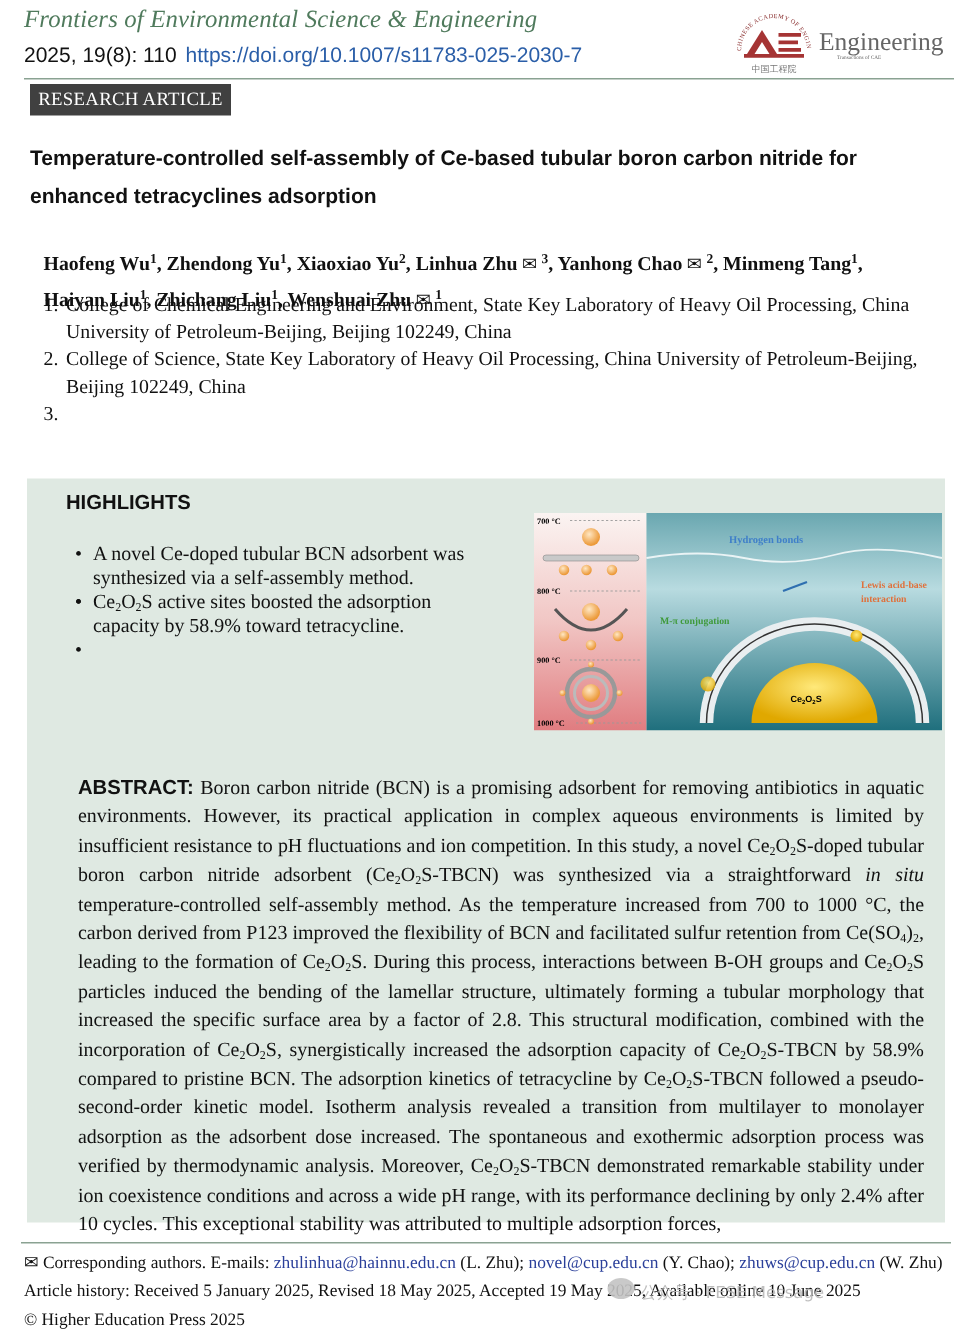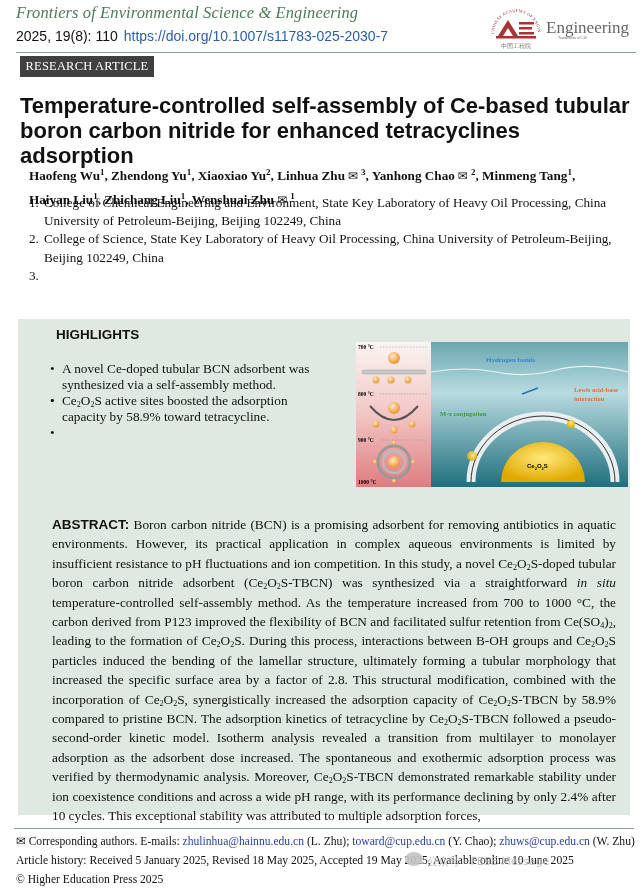--- a/index.html
+++ b/index.html
@@ -4,29 +4,29 @@
 <style>
   html, body { margin:0; padding:0; background:#ffffff; }
   body { width:640px; height:890px; position:relative; overflow:hidden; font-family:"Liberation Serif", serif; color:#111; }
   .abs { position:absolute; }
   .journal { left:16px; top:3px; font-family:"Liberation Serif", serif; font-style:italic; font-size:16.5px; color:#4f7a5c; letter-spacing:0.1px; }
   .citeline { left:16px; top:28px; font-family:Liberation Sans, sans-serif; font-size:14px; color:#111; }
   .citeline .doi { color:#2a5ea8; margin-left:6px; }
   .logo { left:484px; top:4px; width:150px; height:48px; }
   .rule-top { left:16px; top:52px; width:620px; height:1px; background:#8aa292; }
   .badge { left:20px; top:56px; width:134px; height:21px; background:#404040; color:#fff; font-family:"Liberation Serif", serif; font-size:12.5px; line-height:21px; text-align:center; letter-spacing:0.2px; }
-  .title { left:20px; top:93px; width:610px; font-family:"Liberation Sans", sans-serif; font-weight:bold; font-size:22px; line-height:25px; color:#111; }
+  .title { left:20px; top:93px; width:610px; font-family:"Liberation Sans", sans-serif; font-weight:bold; font-size:14px; line-height:25px; color:#111; }
   .authors { left:29px; top:162px; width:605px; font-family:"Liberation Serif", serif; font-weight:bold; font-size:13.2px; line-height:20px; }
   .authors sup { font-size:9px; vertical-align:5px; }
   .mail { font-weight:normal; font-size:12px; }
   .affils { left:29px; top:194px; width:610px; font-family:"Liberation Serif", serif; font-size:13.2px; line-height:18.2px; }
   .affil { position:relative; padding-left:15px; }
   .affil .num { position:absolute; left:0; top:0; }
   .panel { left:18px; top:319px; width:612px; height:496px; background:#dfe9e2; }
-  .hl-title { left:56px; top:327px; font-family:"Liberation Sans", sans-serif; font-weight:bold; font-size:13.5px; }
+  .hl-title { left:44px; top:327px; font-family:"Liberation Sans", sans-serif; font-weight:bold; font-size:13.5px; }
   .hl-list { left:50px; top:361px; width:285px; font-family:"Liberation Serif", serif; font-size:13.3px; line-height:16.1px; }
   .hl-item { position:relative; padding-left:12px; }
   .hl-item .bullet { position:absolute; left:0; top:0; }
   sub { font-size:8px; vertical-align:-2px; line-height:0; }
   .graphic { left:356px; top:342px; width:272px; height:145px; }
   .abstract { left:52px; top:515px; width:564px; font-family:"Liberation Serif", serif; font-size:13.3px; line-height:19.4px; text-align:justify; }
   .abstract .label { font-family:"Liberation Sans", sans-serif; font-weight:bold; font-size:13.5px; }
   .rule-bottom { left:14px; top:828px; width:620px; height:1px; background:#8aa292; }
   .footer { left:16px; top:832px; width:625px; font-family:"Liberation Serif", serif; font-size:11.6px; line-height:19px; color:#111; white-space:nowrap; }
   .footer .link { color:#2a3f9a; }
@@ -152,21 +152,21 @@
 
 <div class="abs abstract" id="abstract"><span class="label">ABSTRACT:</span> <span>Boron carbon nitride (BCN) is a promising adsorbent for removing antibiotics in aquatic environments. However, its practical application in complex aqueous environments is limited by insufficient resistance to pH fluctuations and ion competition. In this study, a novel Ce<sub>2</sub>O<sub>2</sub>S-doped tubular boron carbon nitride adsorbent (Ce<sub>2</sub>O<sub>2</sub>S-TBCN) was synthesized via a straightforward <i>in situ</i> temperature-controlled self-assembly method. As the temperature increased from 700 to 1000 °C, the carbon derived from P123 improved the flexibility of BCN and facilitated sulfur retention from Ce(SO<sub>4</sub>)<sub>2</sub>, leading to the formation of Ce<sub>2</sub>O<sub>2</sub>S. During this process, interactions between B-OH groups and Ce<sub>2</sub>O<sub>2</sub>S particles induced the bending of the lamellar structure, ultimately forming a tubular morphology that increased the specific surface area by a factor of 2.8. This structural modification, combined with the incorporation of Ce<sub>2</sub>O<sub>2</sub>S, synergistically increased the adsorption capacity of Ce<sub>2</sub>O<sub>2</sub>S-TBCN by 58.9% compared to pristine BCN. The adsorption kinetics of tetracycline by Ce<sub>2</sub>O<sub>2</sub>S-TBCN followed a pseudo-second-order kinetic model. Isotherm analysis revealed a transition from multilayer to monolayer adsorption as the adsorbent dose increased. The spontaneous and exothermic adsorption process was verified by thermodynamic analysis. Moreover, Ce<sub>2</sub>O<sub>2</sub>S-TBCN demonstrated remarkable stability under ion coexistence conditions and across a wide pH range, with its performance declining by only 2.4% after 10 cycles. This exceptional stability was attributed to multiple adsorption forces,</span></div>
 
 <div class="abs rule-bottom"></div>
 <div class="abs footer">
   <div>
     <span>✉</span>
     <span>Corresponding authors. E-mails:</span>
     <span class="link">zhulinhua@hainnu.edu.cn</span>
     <span>(L. Zhu);</span>
-    <span class="link">toward@cup.edu.cn</span>
+    <span class="link">novel@cup.edu.cn</span>
     <span>(Y. Chao);</span>
     <span class="link">zhuws@cup.edu.cn</span>
     <span>(W. Zhu)</span>
   </div>
   <div>Article history: Received 5 January 2025, Revised 18 May 2025, Accepted 19 May 2025, Available online 10 June 2025</div>
   <div>© Higher Education Press 2025</div>
 </div>
 
 <div class="abs watermark"><span class="wm-icon"></span><span>公众号 · FESE Message</span></div>
 

